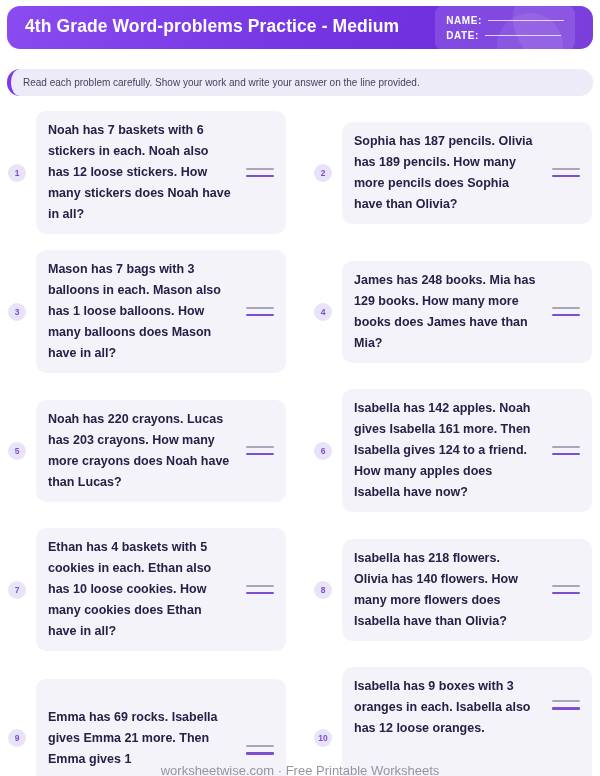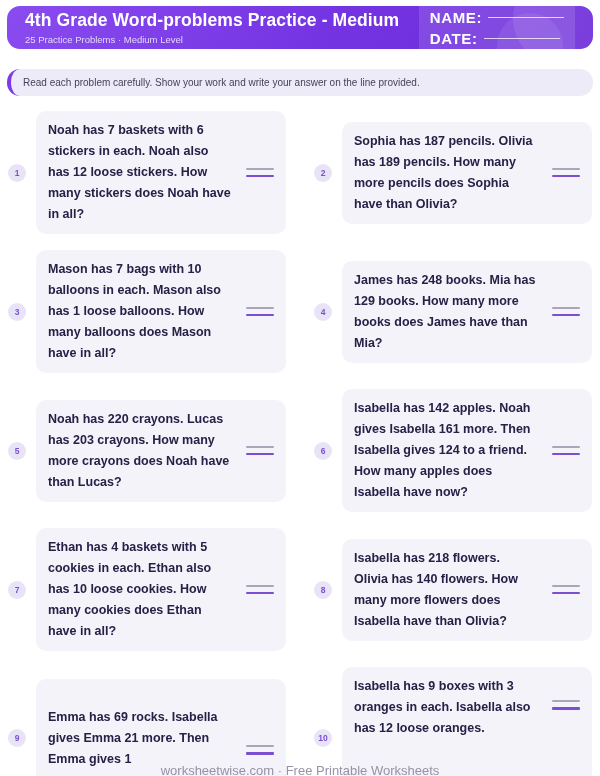--- a/index.html
+++ b/index.html
@@ -30,21 +30,21 @@
   .header-text h1 { margin: 0 0 3px; font-size: 17.5px; font-weight: bold; letter-spacing: 0.1px; }
   .subtitle { font-size: 9.5px; color: #e3d7fb; }
   .namedate {
     margin-left: auto;
     background: rgba(255,255,255,0.13);
     border-radius: 9px;
     padding: 6px 11px;
     position: relative; z-index: 1;
   }
   .nd-row { display: flex; align-items: center; margin: 4px 0; }
-  .nd-label { font-size: 15px; font-weight: bold; letter-spacing: 0.6px; color: #ffffff; }
+  .nd-label { font-size: 10px; font-weight: bold; letter-spacing: 0.6px; color: #ffffff; }
   .nd-line {
     display: inline-block; width: 76px; height: 0;
     border-bottom: 1.4px solid rgba(255,255,255,0.75);
     margin-left: 6px;
   }
 
   
   .instructions {
     margin: 20px 7px 0;
     background: #eeebf8;
@@ -116,21 +116,20 @@
 </head>
 <body>
 
 <div class="page">
 
   <header class="header">
     <div class="deco deco1"></div>
     <div class="deco deco2"></div>
     <div class="header-text">
       <h1>4th Grade Word-problems Practice - Medium</h1>
-      <div class="subtitle">25 Practice Problems · Medium Level</div>
     </div>
     <div class="namedate">
       <div class="nd-row">
         <span class="nd-label">NAME:</span>
         <span class="nd-line"></span>
       </div>
       <div class="nd-row">
         <span class="nd-label">DATE:</span>
         <span class="nd-line"></span>
       </div>
@@ -159,21 +158,21 @@
         <div class="answer">
           <span class="aline aline-top"></span>
           <span class="aline aline-bottom"></span>
         </div>
       </div>
     </div>
 
     <div class="cell">
       <div class="badge">3</div>
       <div class="card">
-        <p class="ptext">Mason has 7 bags with 10 balloons in each. Mason also has 1 loose balloons. How many balloons does Mason have in all?</p>
+        <p class="ptext">Mason has 7 bags with 3 balloons in each. Mason also has 1 loose balloons. How many balloons does Mason have in all?</p>
         <div class="answer">
           <span class="aline aline-top"></span>
           <span class="aline aline-bottom"></span>
         </div>
       </div>
     </div>
 
     <div class="cell">
       <div class="badge">4</div>
       <div class="card">

